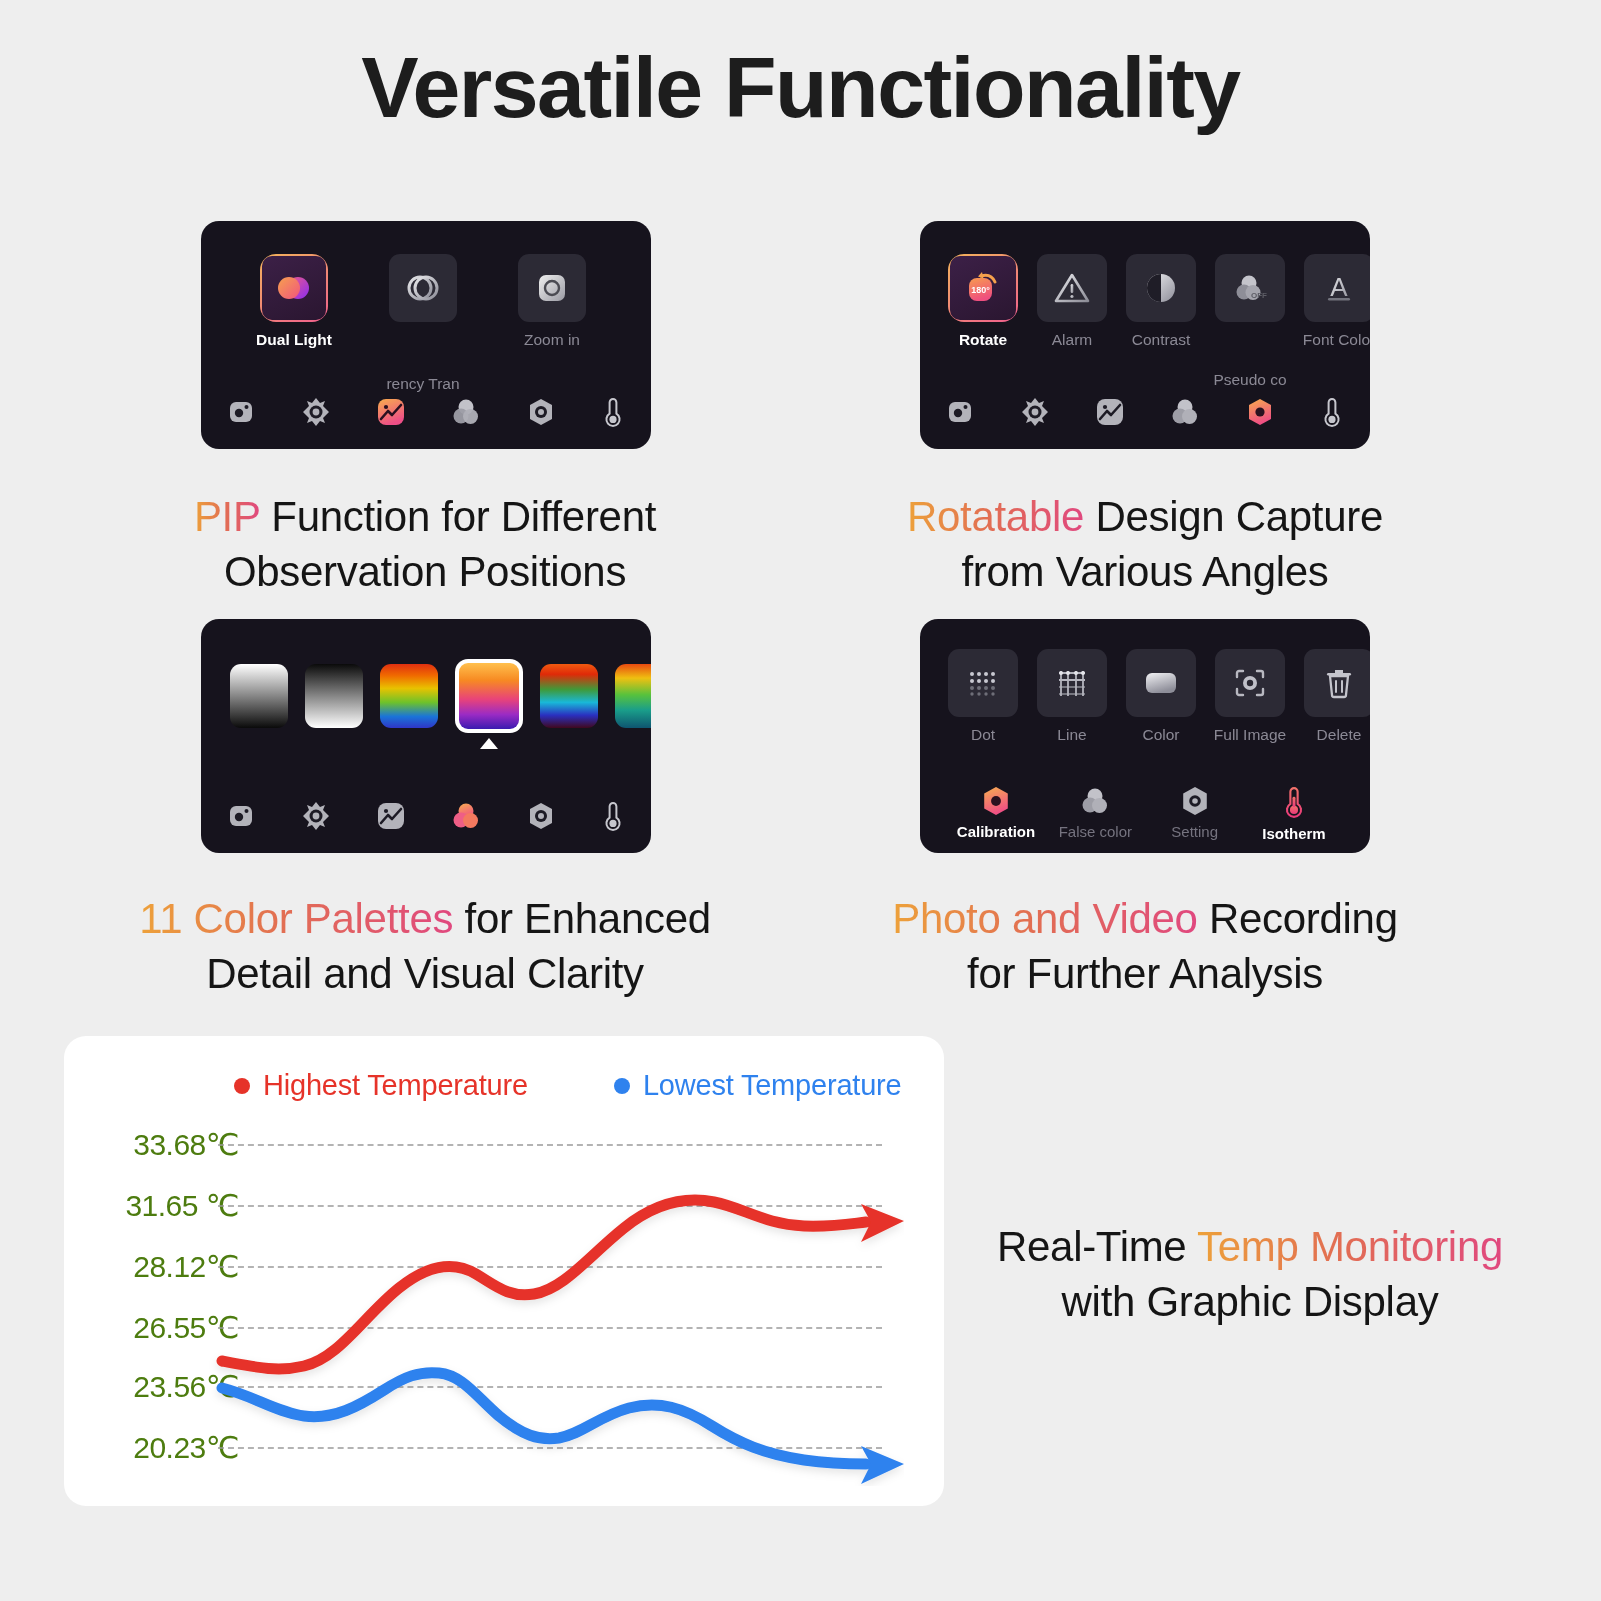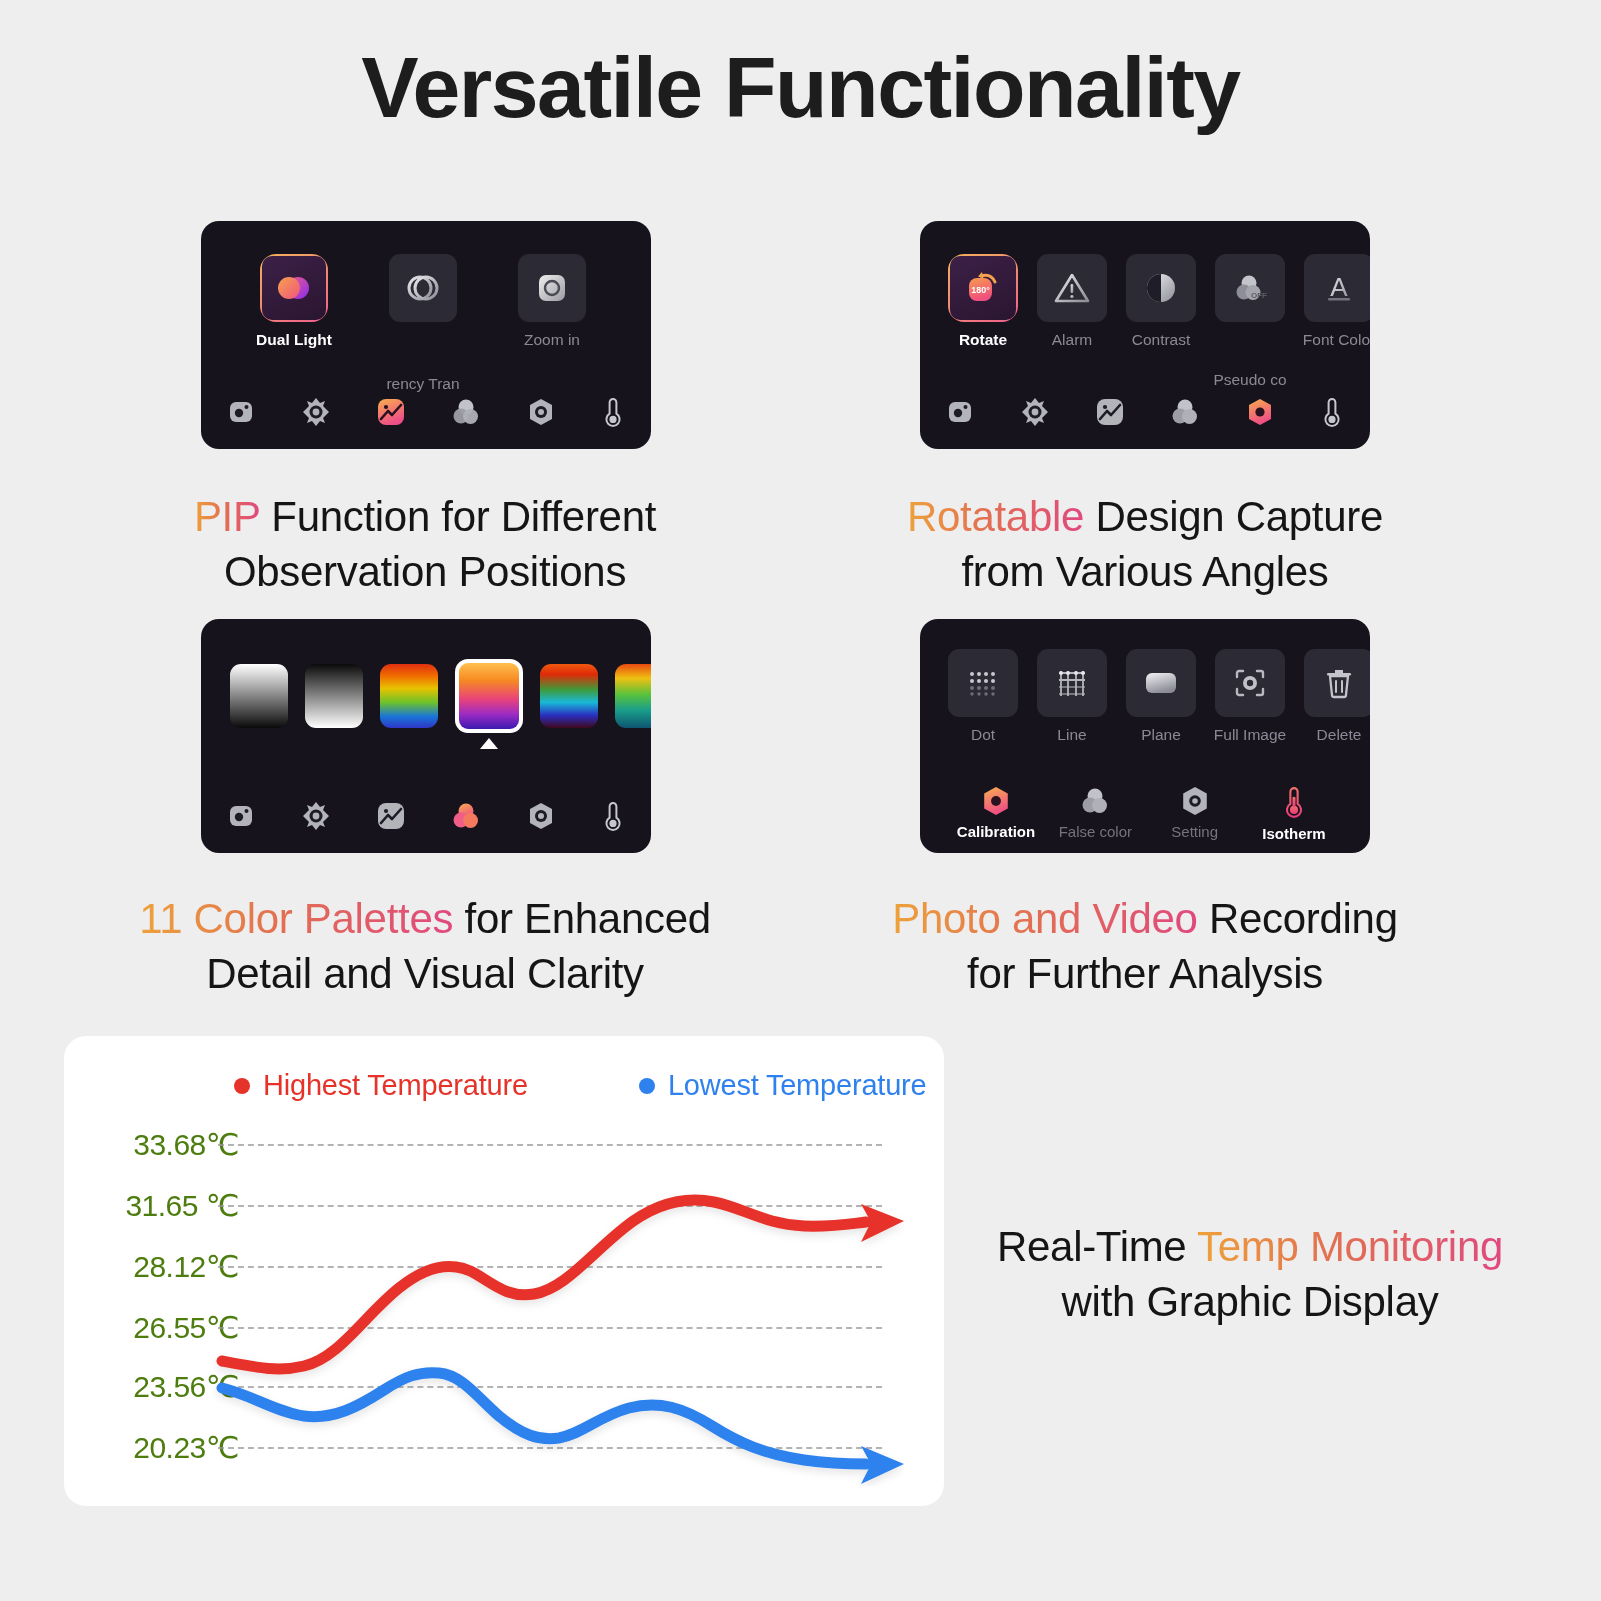--- a/index.html
+++ b/index.html
@@ -509,21 +509,21 @@
           <svg width="36" height="26" viewBox="0 0 36 26">
             <defs>
               <linearGradient id="plg" x1="0" y1="0" x2="0.4" y2="1">
                 <stop offset="0" stop-color="#f2f2f5"></stop>
                   <stop offset="1" stop-color="#8e8e99"></stop>
               </linearGradient>
             </defs>
             <rect x="3" y="3" width="30" height="20" rx="6" fill="url(#plg)"></rect>
           </svg>
         </div>
-        <div class="tile-label">Plane</div>
+        <div class="tile-label">Color</div>
       </div>
 
       <div class="tile-cell" style="width:70px;margin-left:19px;">
         <div class="tile" style="width:70px;height:68px;">
           <svg width="34" height="32" viewBox="0 0 34 32">
             <g stroke="#b8b8c0" stroke-width="2.4" fill="none" stroke-linecap="round">
               <path d="M4 10 V6 a2 2 0 0 1 2 -2 h4"></path>
               <path d="M24 4 h4 a2 2 0 0 1 2 2 v4"></path>
               <path d="M30 22 v4 a2 2 0 0 1 -2 2 h-4"></path>
               <path d="M10 28 h-4 a2 2 0 0 1 -2 -2 v-4"></path>
@@ -623,21 +623,21 @@
   <span>for Further Analysis</span>
 </div>
 
 <div class="caption" style="left:940px;top:1220px;width:620px;">
   <span>Real-Time </span><span class="hl">Temp Monitoring</span><br>
   <span>with Graphic Display</span>
 </div>
 
 <div class="chart-card" style="left:64px;top:1036px;width:880px;height:470px;">
 
-  <div class="legend" style="left:170px;top:33px;gap:25px;">
+  <div class="legend" style="left:170px;top:33px;">
     <div class="legend-item">
       <span class="legend-dot" style="background:#e63329;"></span>
       <span class="legend-text" style="color:#e63329;">Highest Temperature</span>
     </div>
     <div class="legend-item" style="margin-left:86px;">
       <span class="legend-dot" style="background:#2f82ee;"></span>
       <span class="legend-text" style="color:#2f82ee;">Lowest Temperature</span>
     </div>
   </div>
 

